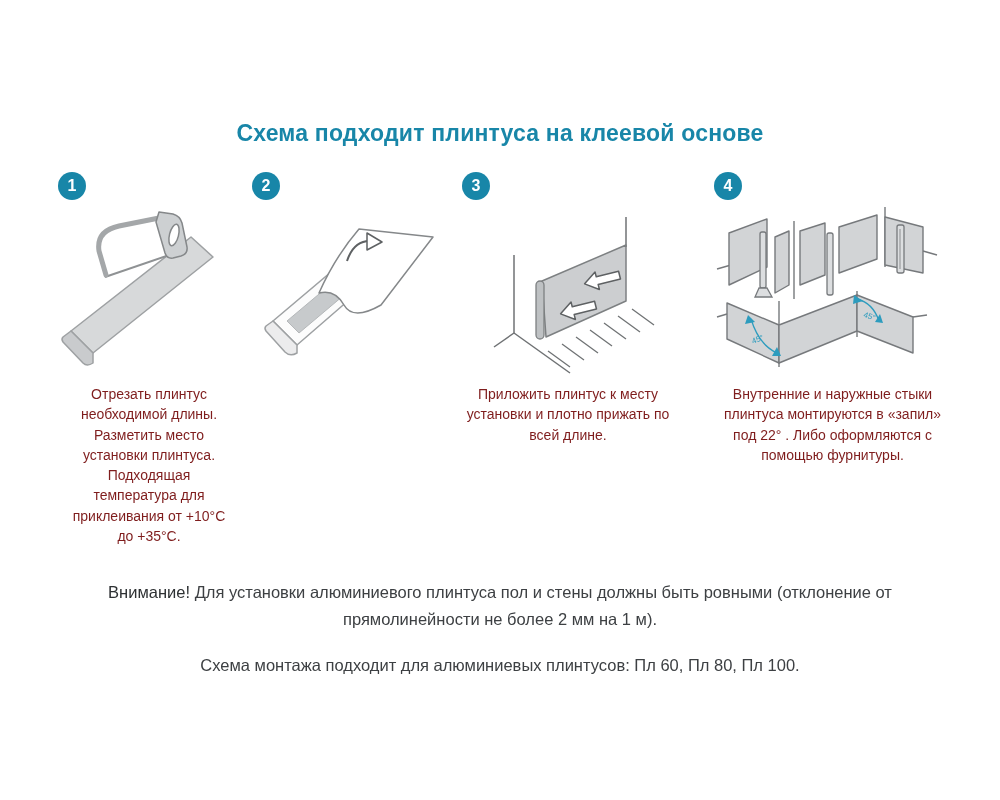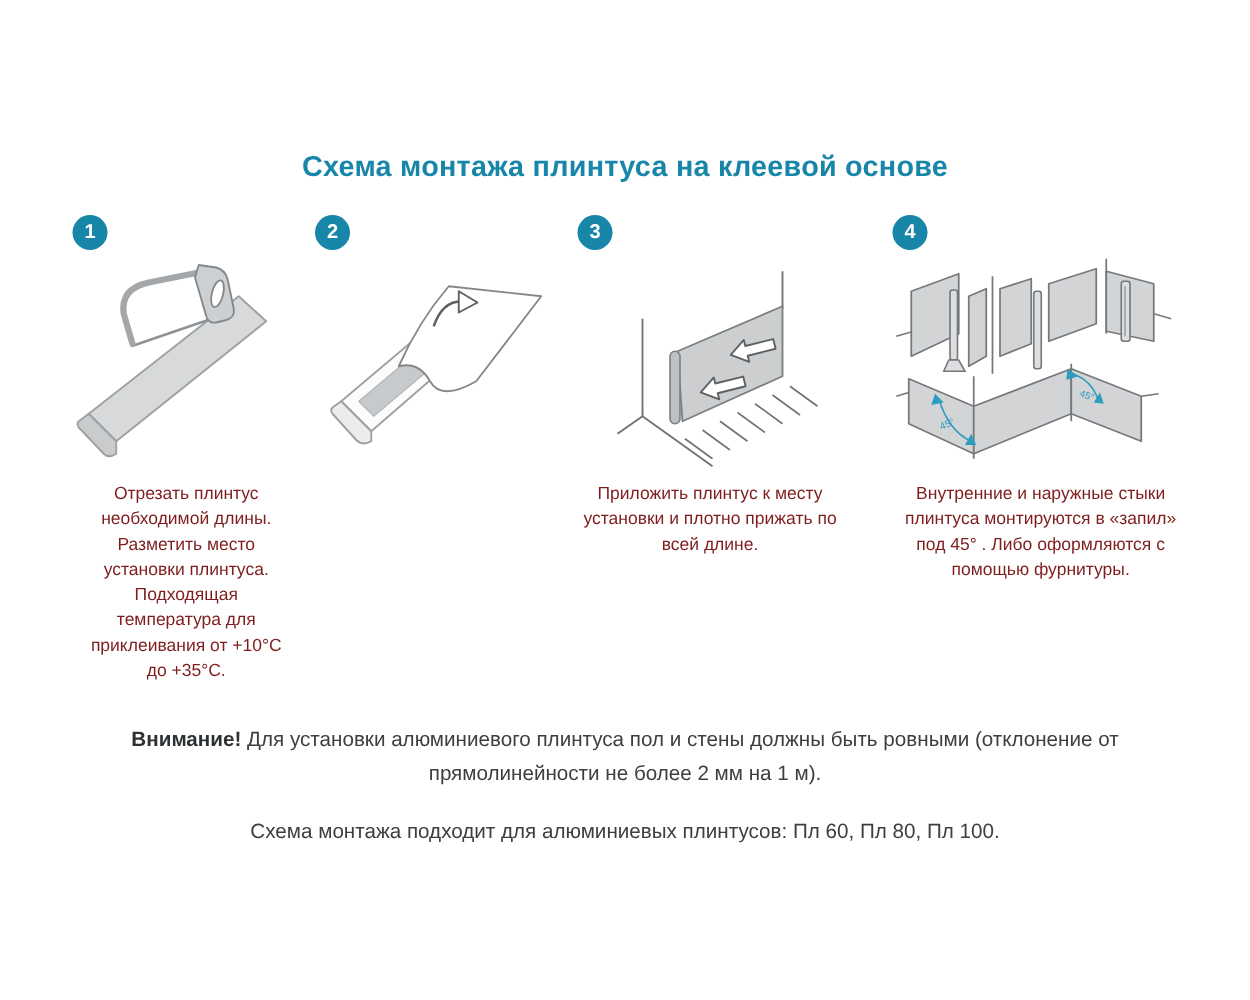--- a/index.html
+++ b/index.html
@@ -17,30 +17,30 @@
          font-weight:bold;font-size:16px;display:flex;align-items:center;justify-content:center;}
   .illus{margin-top:4px;height:172px;display:flex;align-items:center;justify-content:center;}
   .caption{margin:8px auto 0;font-size:14px;line-height:1.45;color:#7f1d1d;text-align:center;}
   .cap-1{max-width:155px;}
   .cap-2{max-width:184px;}
   .cap-3{max-width:212px;}
   .cap-4{max-width:220px;}
   .notes{position:absolute;top:579px;left:0;width:1000px;text-align:center;
          color:#3d4043;font-size:16.5px;line-height:1.62;}
   .warning{width:848px;margin:0 auto;}
-  .warning .bold{font-weight:bold;color:#2e3133;}
+  .warning .bold{font-weight:normal;color:#2e3133;}
   .compat{margin-top:20px;}
   svg text{font-family:"Liberation Sans",sans-serif;}
 </style>
 </head>
 <body>
 
 <div class="page">
 
-  <div class="title">Схема монтажа плинтуса на клеевой основе</div>
+  <div class="title">Схема подходит плинтуса на клеевой основе</div>
 
   <div class="steps">
 
     <div class="step step-1">
       <div class="badge">1</div>
       <div class="illus">
         <svg width="180" height="170" viewBox="0 0 180 170">
           <polygon points="12,126 132,32 154,52 34,148" fill="#d7d9da" stroke="#9ea1a3" stroke-width="1.5" stroke-linejoin="round"></polygon>
           <path d="M12,126 L4,132 Q2,134 4,137 L24,158 Q28,162 34,158 L34,148 Z" fill="#c9cbcd" stroke="#9ea1a3" stroke-width="1.5" stroke-linejoin="round"></path>
           <line x1="46" y1="72" x2="122" y2="46" stroke="#8f9294" stroke-width="2"></line>
@@ -136,21 +136,21 @@
           <g fill="#2d9cbe">
             <polygon points="33,110 30,119 40,117"></polygon>
             <polygon points="57,151 66,151 62,142"></polygon>
             <polygon points="139,90 138,99 148,96"></polygon>
             <polygon points="160,117 168,118 165,109"></polygon>
           </g>
           <text x="38" y="139" font-size="8" fill="#2d9cbe" transform="rotate(-22 38 139)">45°</text>
           <text x="148" y="112" font-size="8" fill="#2d9cbe" transform="rotate(18 148 112)">45°</text>
         </svg>
       </div>
-      <p class="caption cap-4">Внутренние и наружные стыки плинтуса монтируются в «запил» под 45° . Либо оформляются с помощью фурнитуры.</p>
+      <p class="caption cap-4">Внутренние и наружные стыки плинтуса монтируются в «запил» под 22° . Либо оформляются с помощью фурнитуры.</p>
     </div>
 
   </div>
 
   <div class="notes">
     <p class="warning"><span class="bold">Внимание!</span><span> Для установки алюминиевого плинтуса пол и стены должны быть ровными (отклонение от прямолинейности не более 2 мм на 1 м).</span></p>
     <p class="compat">Схема монтажа подходит для алюминиевых плинтусов: Пл 60, Пл 80, Пл 100.</p>
   </div>
 
 </div>

